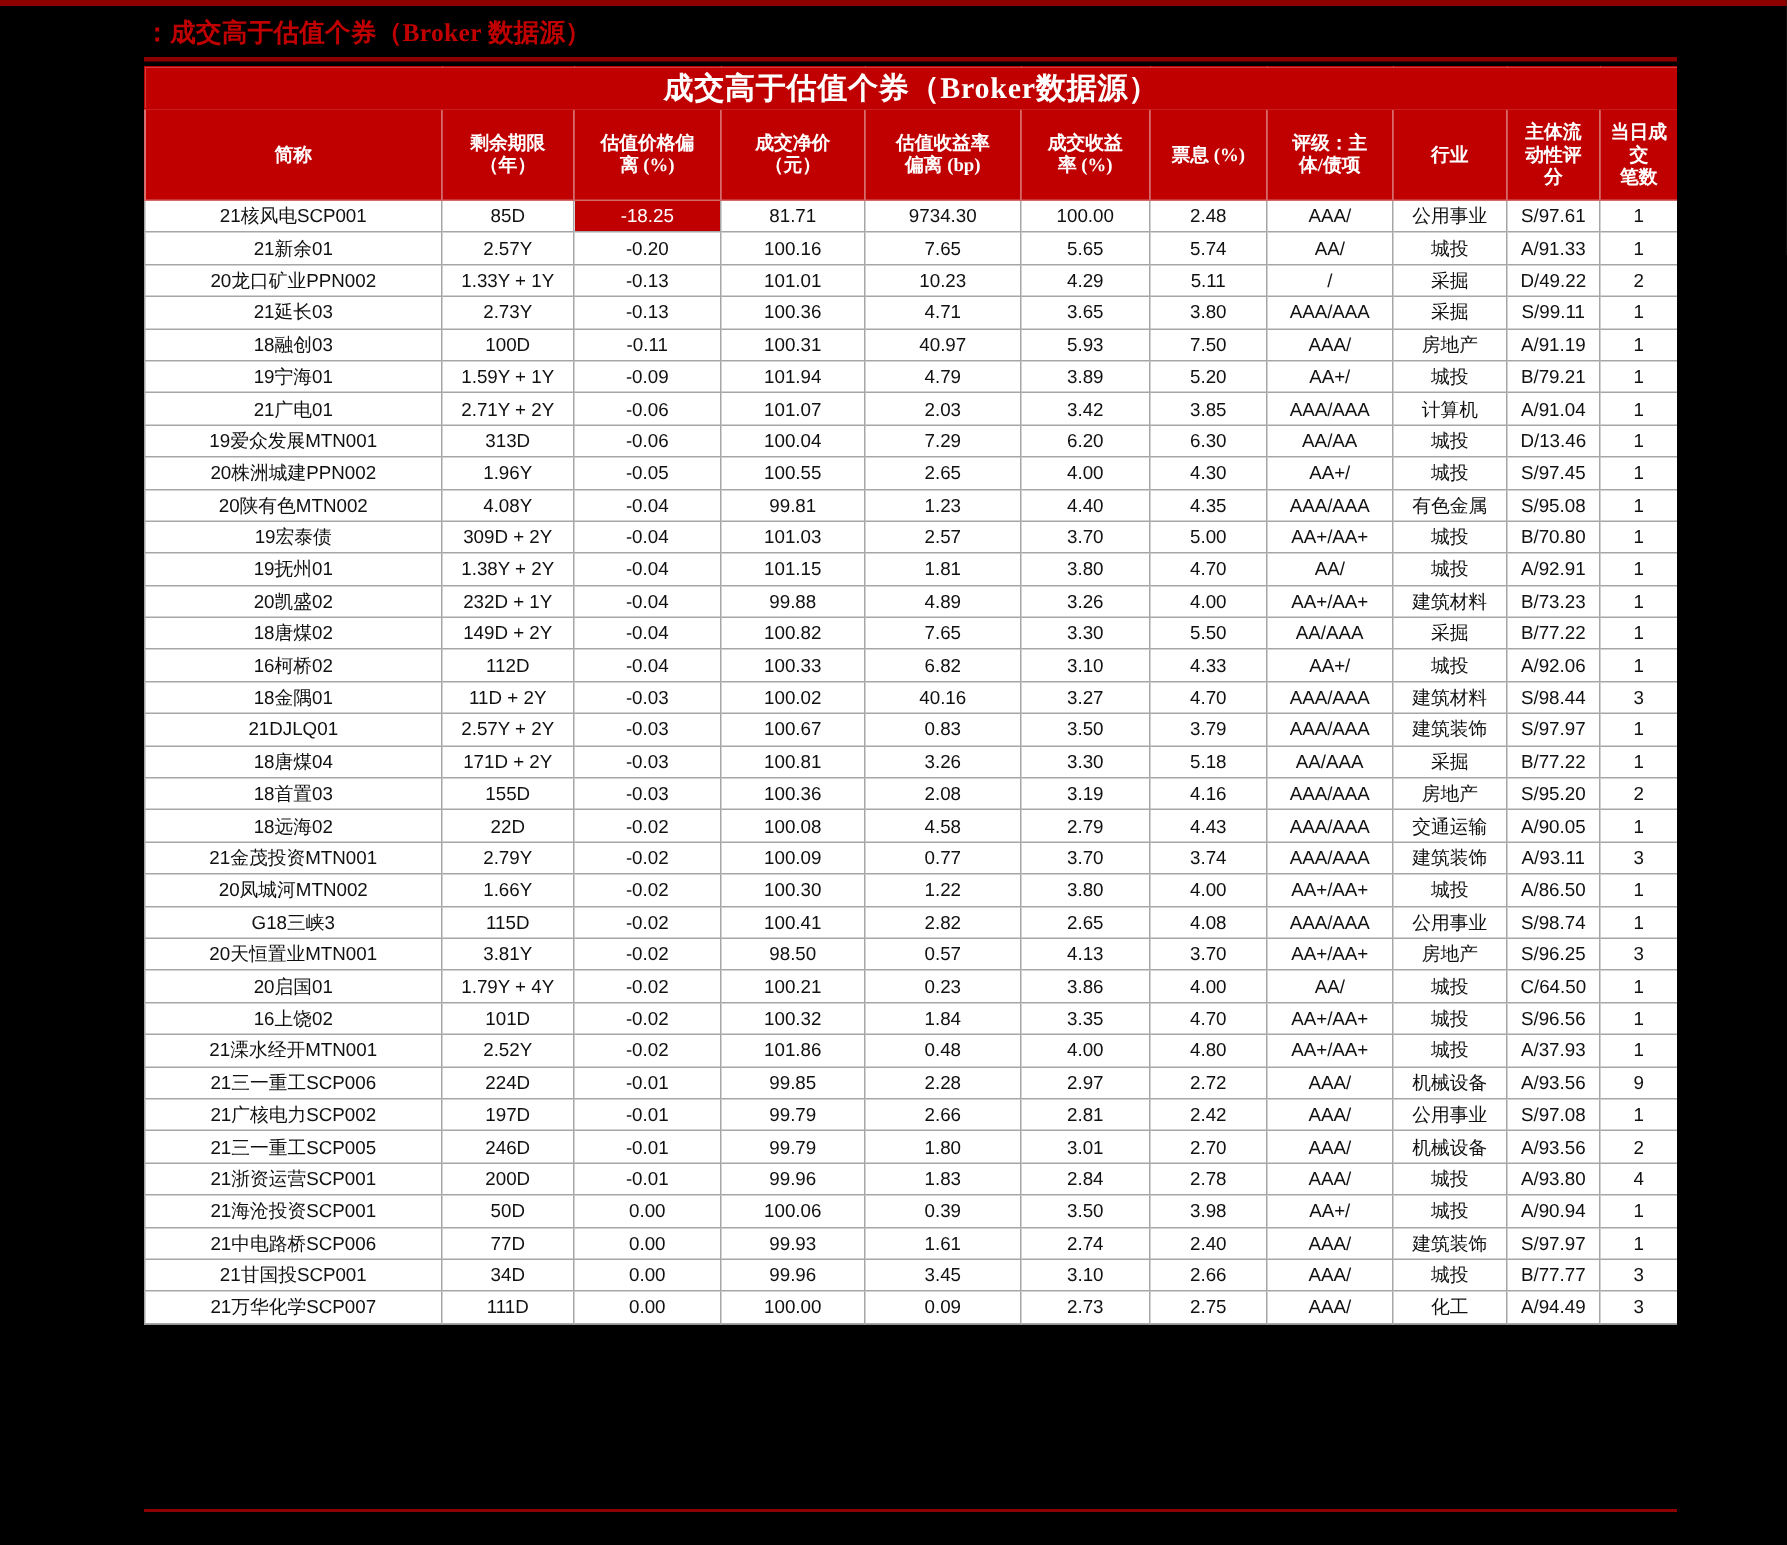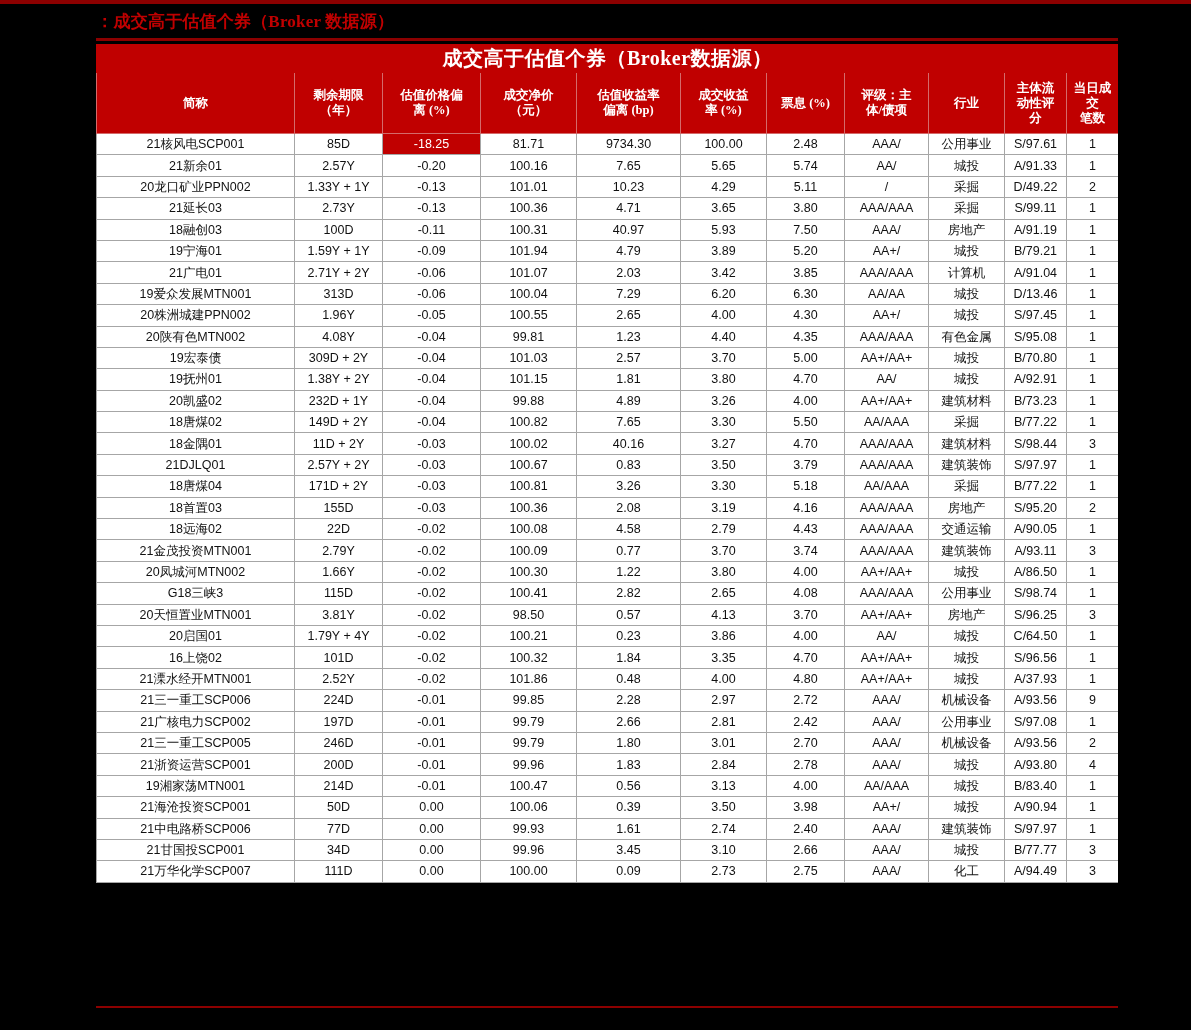--- a/index.html
+++ b/index.html
@@ -363,20 +363,33 @@
             <td class="c-num">100.82</td>
             <td class="c-num">7.65</td>
             <td class="c-num">3.30</td>
             <td class="c-num">5.50</td>
             <td class="c-num">AA/AAA</td>
             <td class="c-num">采掘</td>
             <td class="c-num">B/77.22</td>
             <td class="c-num">1</td>
           </tr>
           <tr class="row">
+            <td class="c-name">16柯桥02</td>
+            <td class="c-num">112D</td>
+            <td class="c-num">-0.04</td>
+            <td class="c-num">100.33</td>
+            <td class="c-num">6.82</td>
+            <td class="c-num">3.10</td>
+            <td class="c-num">4.33</td>
+            <td class="c-num">AA+/</td>
+            <td class="c-num">城投</td>
+            <td class="c-num">A/92.06</td>
+            <td class="c-num">1</td>
+          </tr>
+          <tr class="row">
             <td class="c-name">18金隅01</td>
             <td class="c-num">11D + 2Y</td>
             <td class="c-num">-0.03</td>
             <td class="c-num">100.02</td>
             <td class="c-num">40.16</td>
             <td class="c-num">3.27</td>
             <td class="c-num">4.70</td>
             <td class="c-num">AAA/AAA</td>
             <td class="c-num">建筑材料</td>
             <td class="c-num">S/98.44</td>
@@ -571,33 +584,20 @@
             <td class="c-num">99.96</td>
             <td class="c-num">1.83</td>
             <td class="c-num">2.84</td>
             <td class="c-num">2.78</td>
             <td class="c-num">AAA/</td>
             <td class="c-num">城投</td>
             <td class="c-num">A/93.80</td>
             <td class="c-num">4</td>
           </tr>
           <tr class="row">
-            <td class="c-name">19湘家荡MTN001</td>
-            <td class="c-num">214D</td>
-            <td class="c-num">-0.01</td>
-            <td class="c-num">100.47</td>
-            <td class="c-num">0.56</td>
-            <td class="c-num">3.13</td>
-            <td class="c-num">4.00</td>
-            <td class="c-num">AA/AAA</td>
-            <td class="c-num">城投</td>
-            <td class="c-num">B/83.40</td>
-            <td class="c-num">1</td>
-          </tr>
-          <tr class="row">
             <td class="c-name">21海沧投资SCP001</td>
             <td class="c-num">50D</td>
             <td class="c-num">0.00</td>
             <td class="c-num">100.06</td>
             <td class="c-num">0.39</td>
             <td class="c-num">3.50</td>
             <td class="c-num">3.98</td>
             <td class="c-num">AA+/</td>
             <td class="c-num">城投</td>
             <td class="c-num">A/90.94</td>

